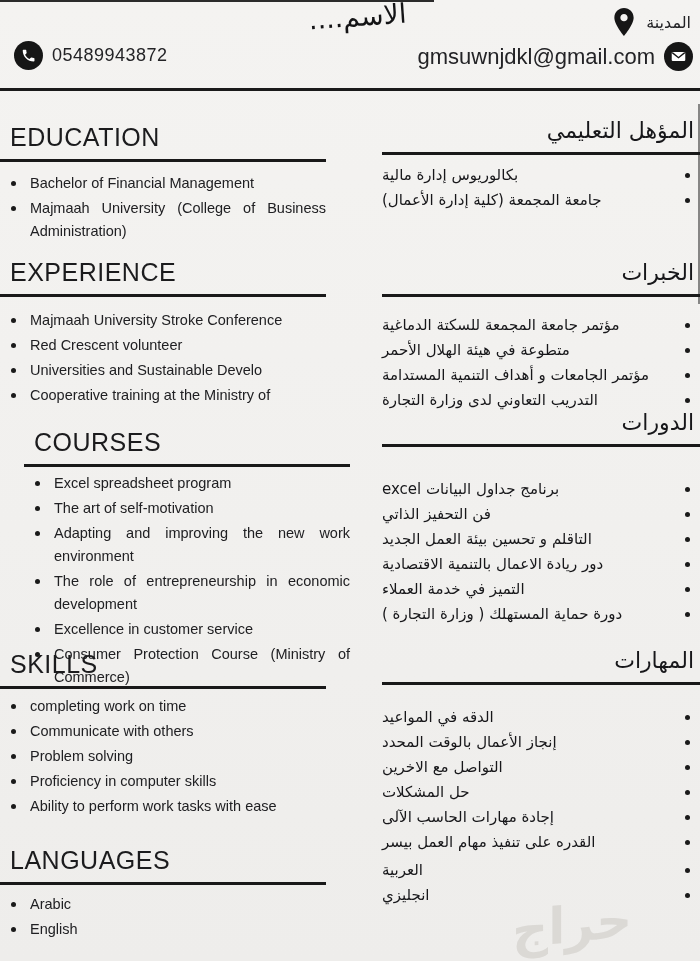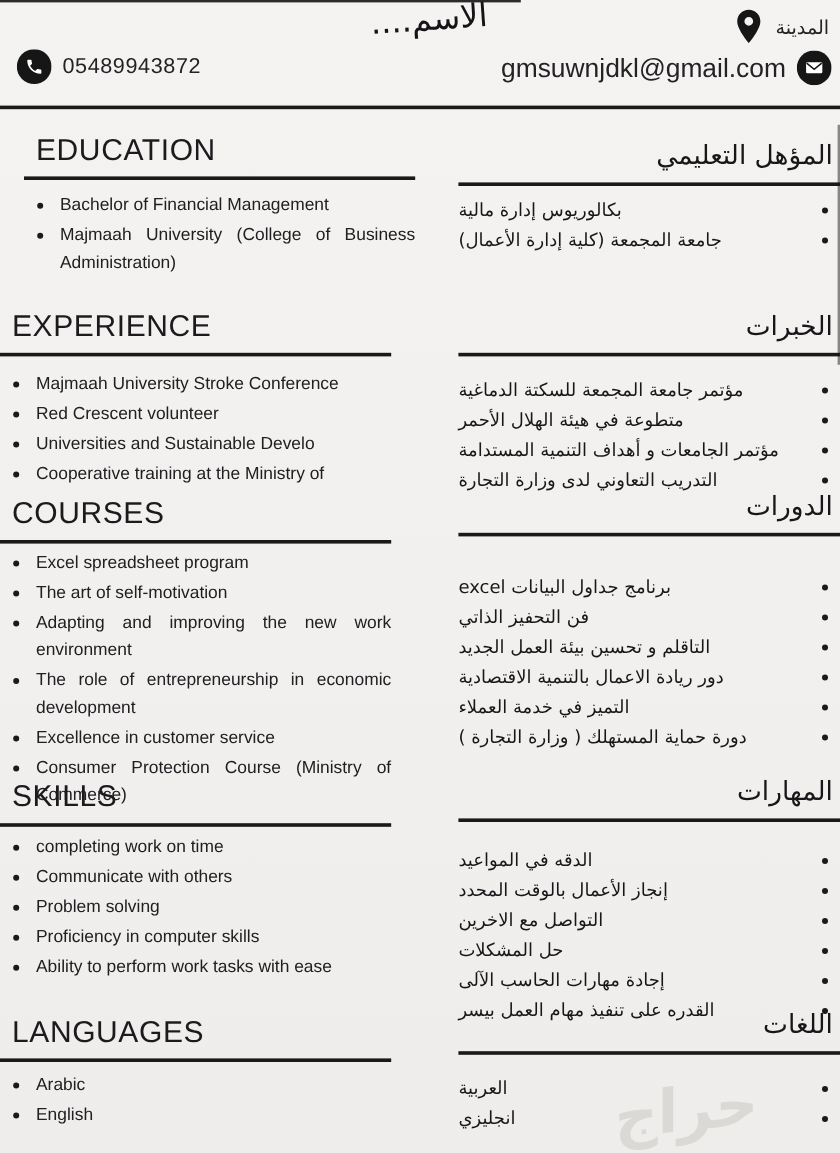--- a/index.html
+++ b/index.html
@@ -60,23 +60,23 @@
   .sec.right li{
     position:relative;padding-right:28px;
     font-family:"DejaVu Sans",sans-serif;
     font-size:15px;line-height:25px;color:#17171a;text-align:left;
   }
   .sec.right li::before{
     content:"";position:absolute;right:10px;top:10px;width:5px;height:5px;
     border-radius:50%;background:#1a1a1a;
   }
   
-  .sec-edu-en{top:111px;margin-left:20px;}   .sec-edu-en ul{margin-top:10px;}
+  .sec-edu-en{top:123px;}   .sec-edu-en ul{margin-top:10px;}
   .sec-exp-en{top:258px;}   .sec-exp-en ul{margin-top:12px;}
-  .sec-cou-en{top:414px;}   .sec-cou-en ul{margin-top:5px;}
+  .sec-cou-en{top:428px;margin-left:24px;}   .sec-cou-en ul{margin-top:5px;}
   .sec-ski-en{top:650px;}   .sec-ski-en ul{margin-top:6px;} .sec-ski-en li{line-height:24.5px;}
   .sec-lan-en{top:846px;}   .sec-lan-en ul{margin-top:8px;} .sec-lan-en li{line-height:25px;}
 
   .sec-edu-ar{top:118px;}   .sec-edu-ar ul{margin-top:8px;}
   .sec-exp-ar{top:260px;}   .sec-exp-ar ul{margin-top:16px;}
   .sec-cou-ar{top:410px;}   .sec-cou-ar ul{margin-top:30px;}
   .sec-ski-ar{top:648px;}   .sec-ski-ar ul{margin-top:20px;}
   .sec-lan-ar{top:842px;}   .sec-lan-ar ul{margin-top:16px;}
 
   .watermark{
@@ -207,21 +207,20 @@
       <li>الدقه في المواعيد</li>
       <li>إنجاز الأعمال بالوقت المحدد</li>
       <li>التواصل مع الاخرين</li>
       <li>حل المشكلات</li>
       <li>إجادة مهارات الحاسب الآلى</li>
       <li>القدره على تنفيذ مهام العمل بيسر</li>
     </ul>
   </div>
 
   <div class="sec right sec-lan-ar">
-    <div class="sec-title">اللغات</div>
     <ul>
       <li>العربية</li>
       <li>انجليزي</li>
     </ul>
   </div>
 
   <div class="watermark">حراج</div>
 
 </div>
 

